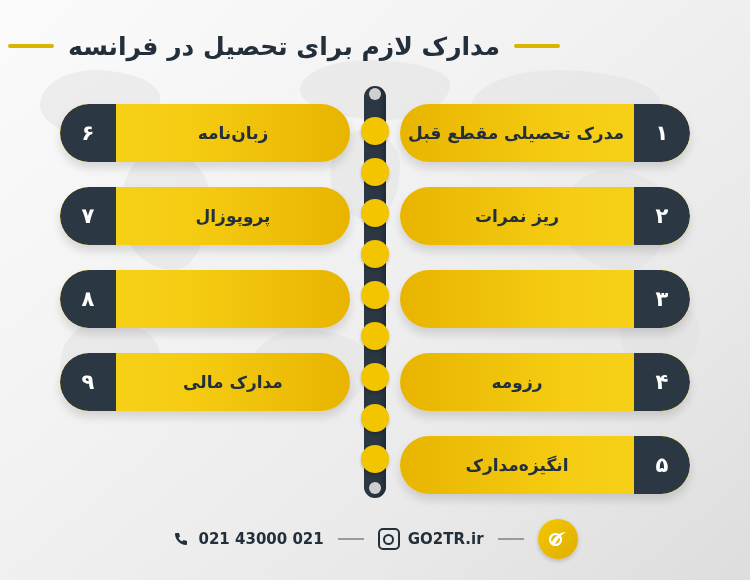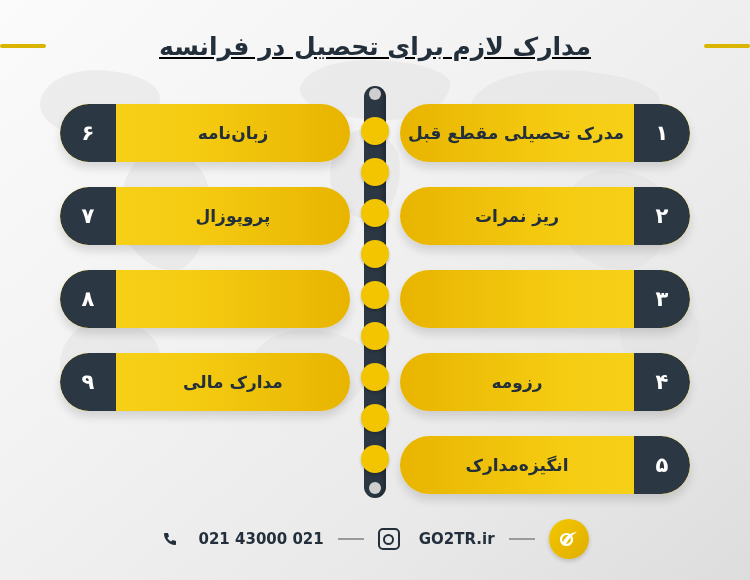--- a/index.html
+++ b/index.html
@@ -32,28 +32,27 @@
   .map-bg .blob {
     position: absolute;
     background: #e2e2e2;
     border-radius: 45% 55% 40% 60% / 50% 40% 60% 50%;
   }
 
   
   .header {
     position: absolute;
     top: 18px;
-    left: 0;
+    left: 8px;
     right: 0;
     height: 56px;
     display: flex;
     align-items: center;
-    justify-content: space-between;
+    justify-content: flex-end;
     gap: 14px;
-    text-decoration: underline;
   }
   .header .rule {
     width: 46px;
     height: 4px;
     background: #d9b500;
     border-radius: 2px;
   }
   .title {
     font-size: 25px;
     font-weight: bold;
@@ -183,21 +182,21 @@
     box-shadow: 0 2px 4px rgba(0,0,0,0.18);
   }
   .dash {
     width: 26px;
     height: 2px;
     background: #9a9a9a;
   }
   .contact {
     display: flex;
     align-items: center;
-    gap: 19px;
+    gap: 8px;
     color: #23303c;
     font-size: 15px;
     font-weight: bold;
     direction: ltr;
     justify-content: center;
   }
   .mini-icon {
     width: 18px;
     height: 18px;
     display: inline-flex;

